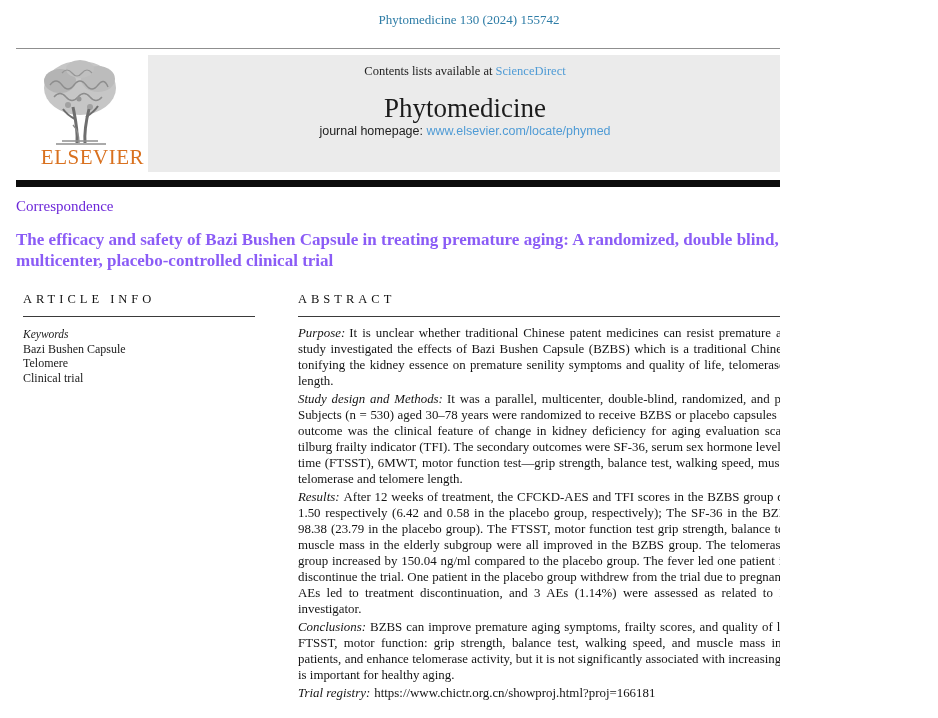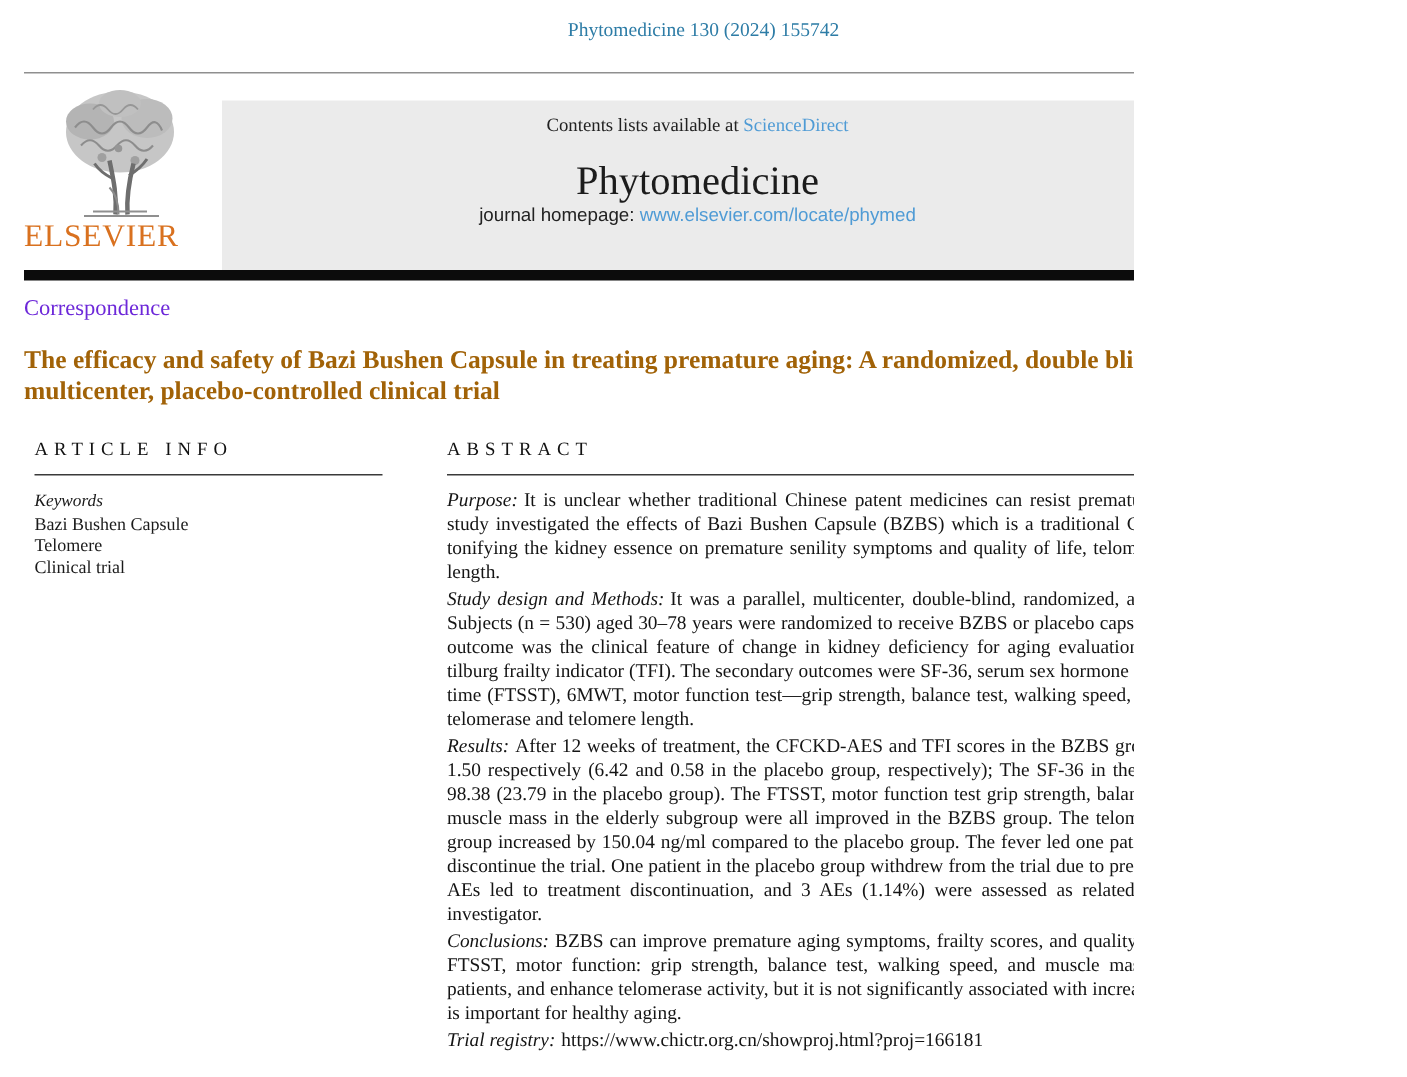--- a/index.html
+++ b/index.html
@@ -1,32 +1,32 @@
 <!DOCTYPE html>
 <html><head>
 <meta charset="utf-8">
 <style>
   html,body{margin:0;padding:0;background:#fff;}
   .page{position:relative;width:756px;height:718px;background:#fff;overflow:hidden;
-        font-family:"Liberation Serif",serif;color:#1a1a1a;}
+        font-family:"Liberation Serif",serif;color:#1a1a1a;padding-left:24px;}
 
   
   .citation{position:absolute;top:12px;left:0;width:938px;text-align:center;
             font-size:13px;color:#2d7ca6;}
 
   .top-rule{position:absolute;top:48px;left:16px;width:764px;height:0;
             border-top:1.5px solid #8f8f8f;}
 
   
   .masthead{position:absolute;top:55px;left:16px;width:904px;height:117px;}
-  .publisher{position:absolute;left:0;top:0;width:128px;height:117px;text-align:left;}
+  .publisher{position:absolute;left:0;top:0;width:128px;height:117px;text-align:right;}
   .publisher svg{display:block;margin:0 auto;}
   .publisher-name{font-size:21px;letter-spacing:.5px;color:#d9711f;margin-top:-2px;}
 
-  .journal-box{position:absolute;left:132px;top:12px;width:634px;height:117px;background:#ebebeb;
+  .journal-box{position:absolute;left:132px;top:0;width:634px;height:117px;background:#ebebeb;
                text-align:center;}
   .contents-line{padding-top:9px;font-size:12.5px;color:#222;}
   .journal-title{margin-top:14px;font-size:27px;color:#1c1c1c;}
   .homepage-line{font-size:12.5px;color:#222;
                  font-family:Liberation Sans, sans-serif;text-align:center;}
   .link{color:#4f9bd5;text-decoration:none;cursor:pointer;}
 
   
   .cover{position:absolute;left:787px;top:2px;width:110px;height:115px;background:#3f4d2a;
          overflow:hidden;border:1px solid #2c3519;}
@@ -48,21 +48,21 @@
   .cover-footer{position:absolute;left:5px;bottom:3px;font-size:5px;letter-spacing:1px;
                 color:#e8e8d8;font-family:"Liberation Sans",sans-serif;}
   .cover-footer-extra{position:absolute;left:34px;bottom:3px;width:60px;font-size:3px;
                 color:rgba(255,255,255,.65);line-height:3.5px;overflow:hidden;height:7px;
                 font-family:"Liberation Sans",sans-serif;}
 
   .black-bar{position:absolute;top:180px;left:16px;width:904px;height:7px;background:#0c0c0c;}
 
   .article-type{position:absolute;top:198px;left:16px;font-size:15px;color:#6d28d9;}
   .article-title{position:absolute;top:230px;left:16px;width:786px;margin:0;
-                 font-size:17px;font-weight:bold;line-height:20.5px;color:#a16207;}
+                 font-size:17px;font-weight:bold;line-height:20.5px;color:#8b5cf6;}
 
   
   .check-badge{position:absolute;left:806px;top:206px;width:60px;height:55px;
                background:#fbfbfb;border:1px solid #c9c9c9;border-radius:2px;
                display:flex;flex-direction:row;align-items:center;justify-content:flex-start;
                cursor:pointer;}
   .check-badge svg{margin-top:2px;}
   .badge-text{font-family:"Liberation Sans",sans-serif;font-size:8.5px;line-height:9px;
               color:#555;text-align:center;}
 

